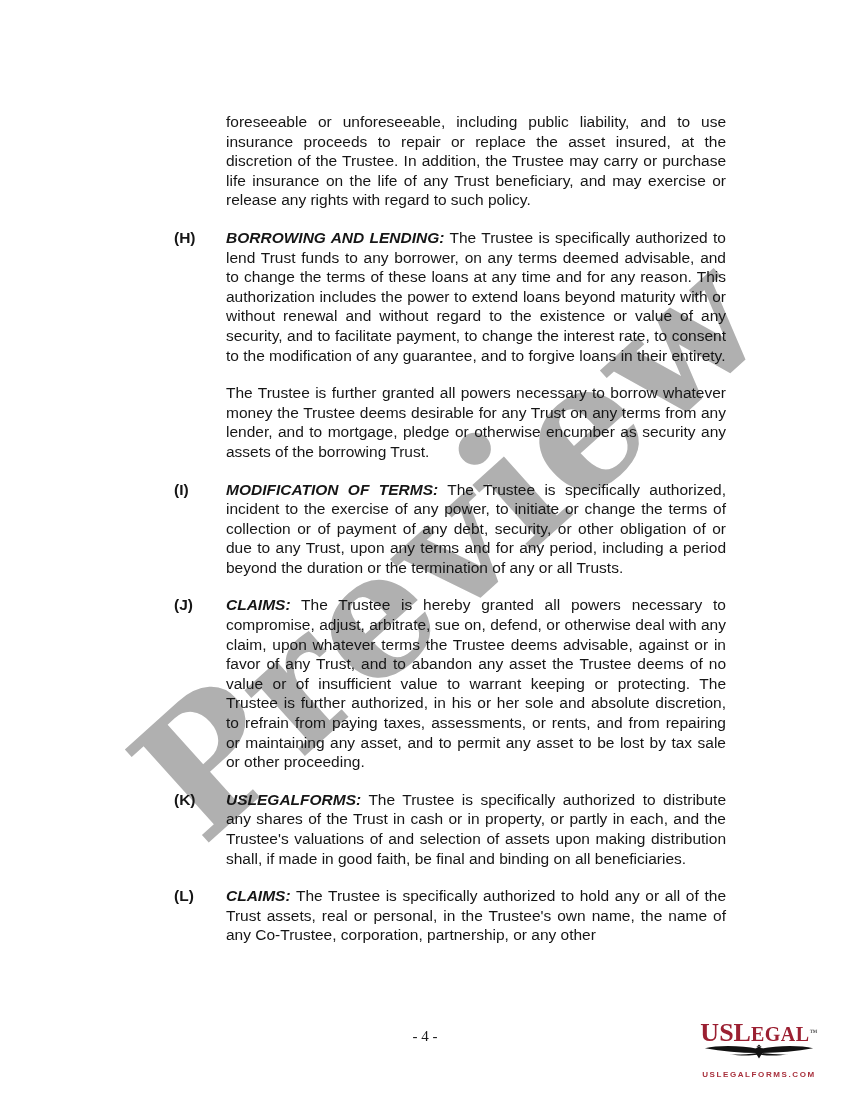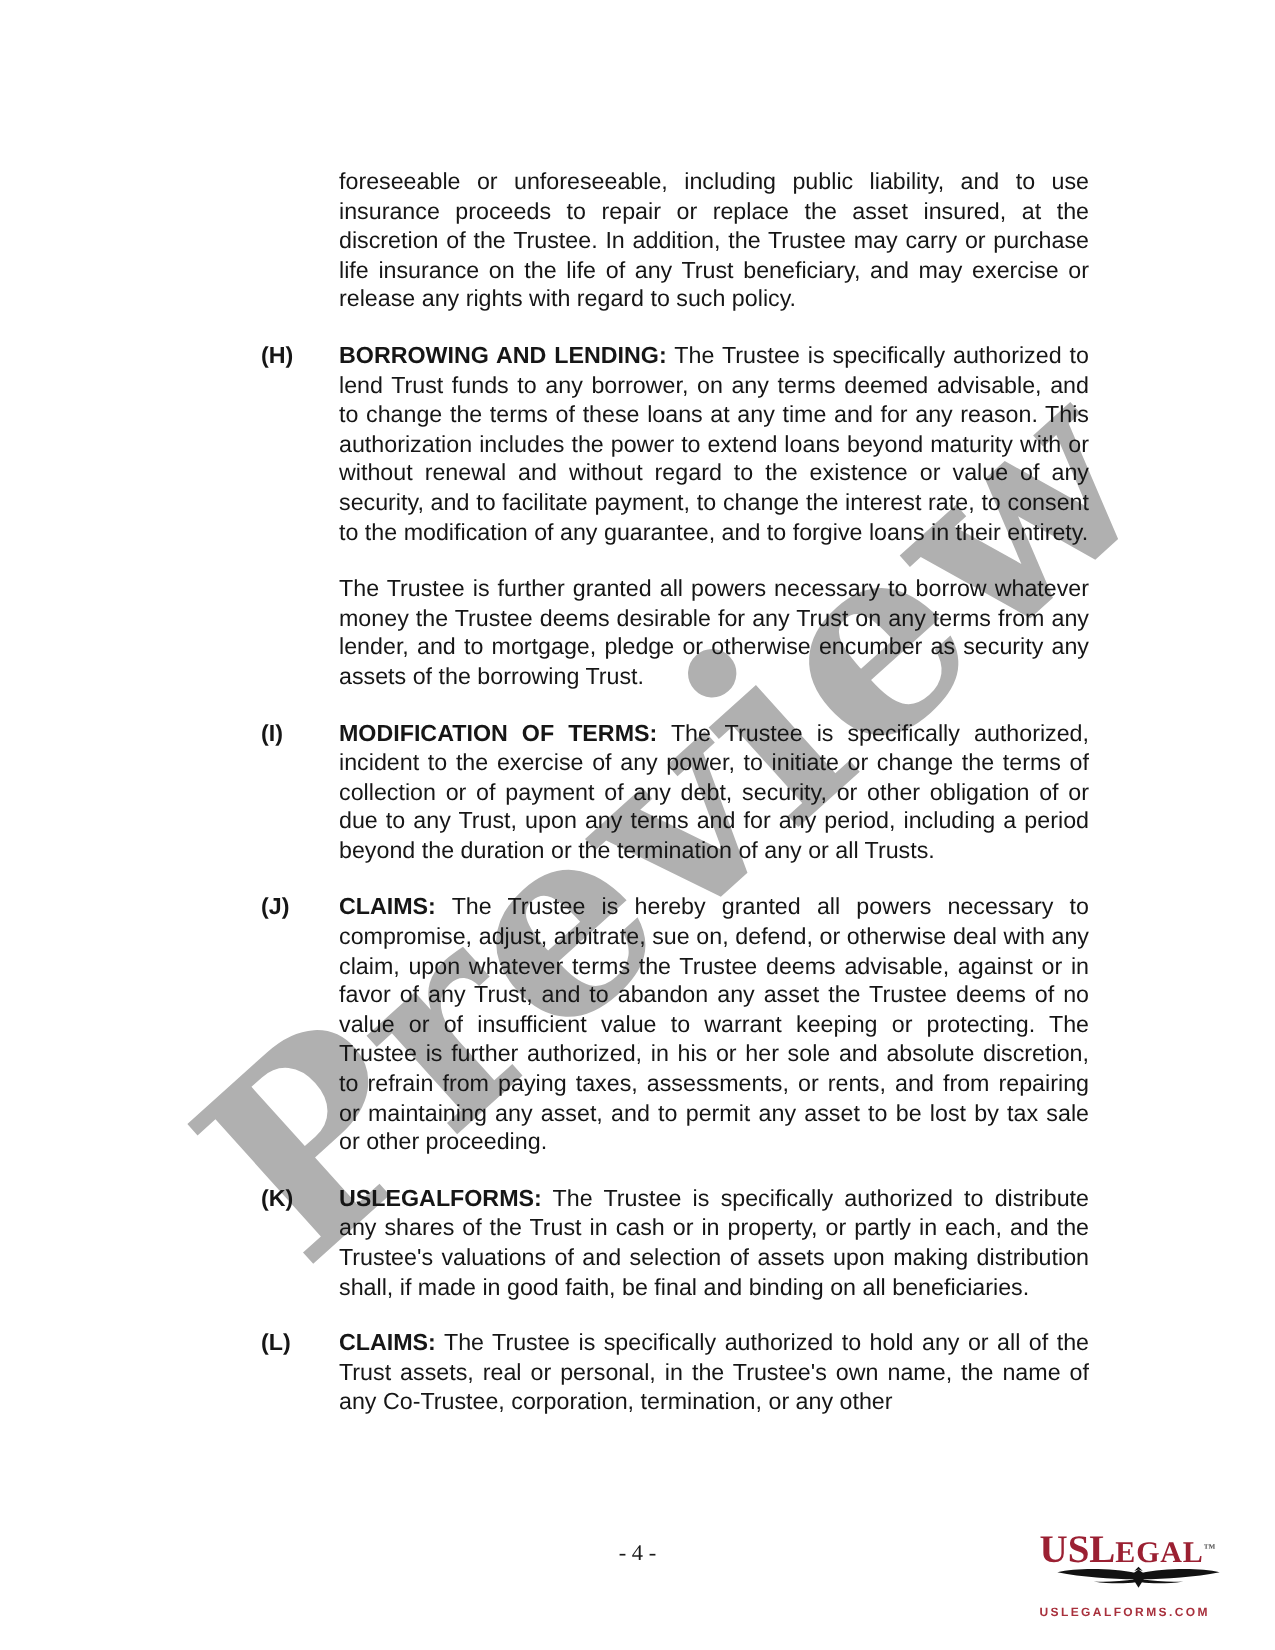--- a/index.html
+++ b/index.html
@@ -37,34 +37,35 @@
     line-height:19.6px;
     text-align:justify;
   }
   .para { position:relative; margin:0 0 18px 0; }
   .para .letter {
     position:absolute;
     left:-52px; top:0;
     font-weight:bold;
     text-align:left;
   }
-  .para .heading { font-weight:bold; }
+  .para .heading { font-weight:bold;font-style:italic; }
   .footer-page {
     position:absolute;
     left:0; right:0; top:1028px;
     text-align:center;
     font-family:"Liberation Serif", serif;
     font-size:15px;
     color:#1a1a1a;
     z-index:1;
   }
   .logo {
     position:absolute;
     right:25px; top:1020px;
     width:132px;
+    text-align:center;
     z-index:1;
     line-height:1;
   }
   .logo-text {
     font-family:"Liberation Serif", serif;
     font-weight:bold;
     white-space:nowrap;
   }
   .logo-text .big   { font-size:26px; }
   .logo-text .small { font-size:20px; letter-spacing:0.5px; }
@@ -88,21 +89,21 @@
 
 <div class="watermark" style="color: rgb(176, 176, 176);">Preview</div>
 
 <div class="content" style="color: rgb(22, 22, 22);">
     <div class="para"><span>foreseeable or unforeseeable, including public liability, and to use insurance proceeds to repair or replace the asset insured, at the discretion of the Trustee. In addition, the Trustee may carry or purchase life insurance on the life of any Trust beneficiary, and may exercise or release any rights with regard to such policy.</span></div>
     <div class="para"><span class="letter">(H)</span><span class="heading">BORROWING AND LENDING:</span>  <span>The Trustee is specifically authorized to lend Trust funds to any borrower, on any terms deemed advisable, and to change the terms of these loans at any time and for any reason. This authorization includes the power to extend loans beyond maturity with or without renewal and without regard to the existence or value of any security, and to facilitate payment, to change the interest rate, to consent to the modification of any guarantee, and to forgive loans in their entirety.</span></div>
     <div class="para"><span>The Trustee is further granted all powers necessary to borrow whatever money the Trustee deems desirable for any Trust on any terms from any lender, and to mortgage, pledge or otherwise encumber as security any assets of the borrowing Trust.</span></div>
     <div class="para"><span class="letter">(I)</span><span class="heading">MODIFICATION OF TERMS:</span>  <span>The Trustee is specifically authorized, incident to the exercise of any power, to initiate or change the terms of collection or of payment of any debt, security, or other obligation of or due to any Trust, upon any terms and for any period, including a period beyond the duration or the termination of any or all Trusts.</span></div>
     <div class="para"><span class="letter">(J)</span><span class="heading">CLAIMS:</span>  <span>The Trustee is hereby granted all powers necessary to compromise, adjust, arbitrate, sue on, defend, or otherwise deal with any claim, upon whatever terms the Trustee deems advisable, against or in favor of any Trust, and to abandon any asset the Trustee deems of no value or of insufficient value to warrant keeping or protecting.  The Trustee is further authorized, in his or her sole and absolute discretion, to refrain from paying taxes, assessments, or rents, and from repairing or maintaining any asset, and to permit any asset to be lost by tax sale or other proceeding.</span></div>
     <div class="para"><span class="letter">(K)</span><span class="heading">USLEGALFORMS:</span>  <span>The Trustee is specifically authorized to distribute any shares of the Trust in cash or in property, or partly in each, and the Trustee's valuations of and selection of assets upon making distribution shall, if made in good faith, be final and binding on all beneficiaries.</span></div>
-    <div class="para"><span class="letter">(L)</span><span class="heading">CLAIMS:</span>  <span>The Trustee is specifically authorized to hold any or all of the Trust assets, real or personal, in the Trustee's own name, the name of any Co-Trustee, corporation, termination, or any other</span></div>
+    <div class="para"><span class="letter">(L)</span><span class="heading">CLAIMS:</span>  <span>The Trustee is specifically authorized to hold any or all of the Trust assets, real or personal, in the Trustee's own name, the name of any Co-Trustee, corporation, partnership, or any other</span></div>
   </div>
 
 <div class="footer-page">- 4 -</div>
 
 <div class="logo">
   <div class="logo-text" style="color: rgb(155, 32, 50);">
     <span class="big">USL</span><span class="small">EGAL</span><span class="tm">™</span>
   </div>
   <svg class="logo-eagle" width="112" height="15" viewBox="0 0 120 16">
     <g class="eagle-fill" fill="#121212">

